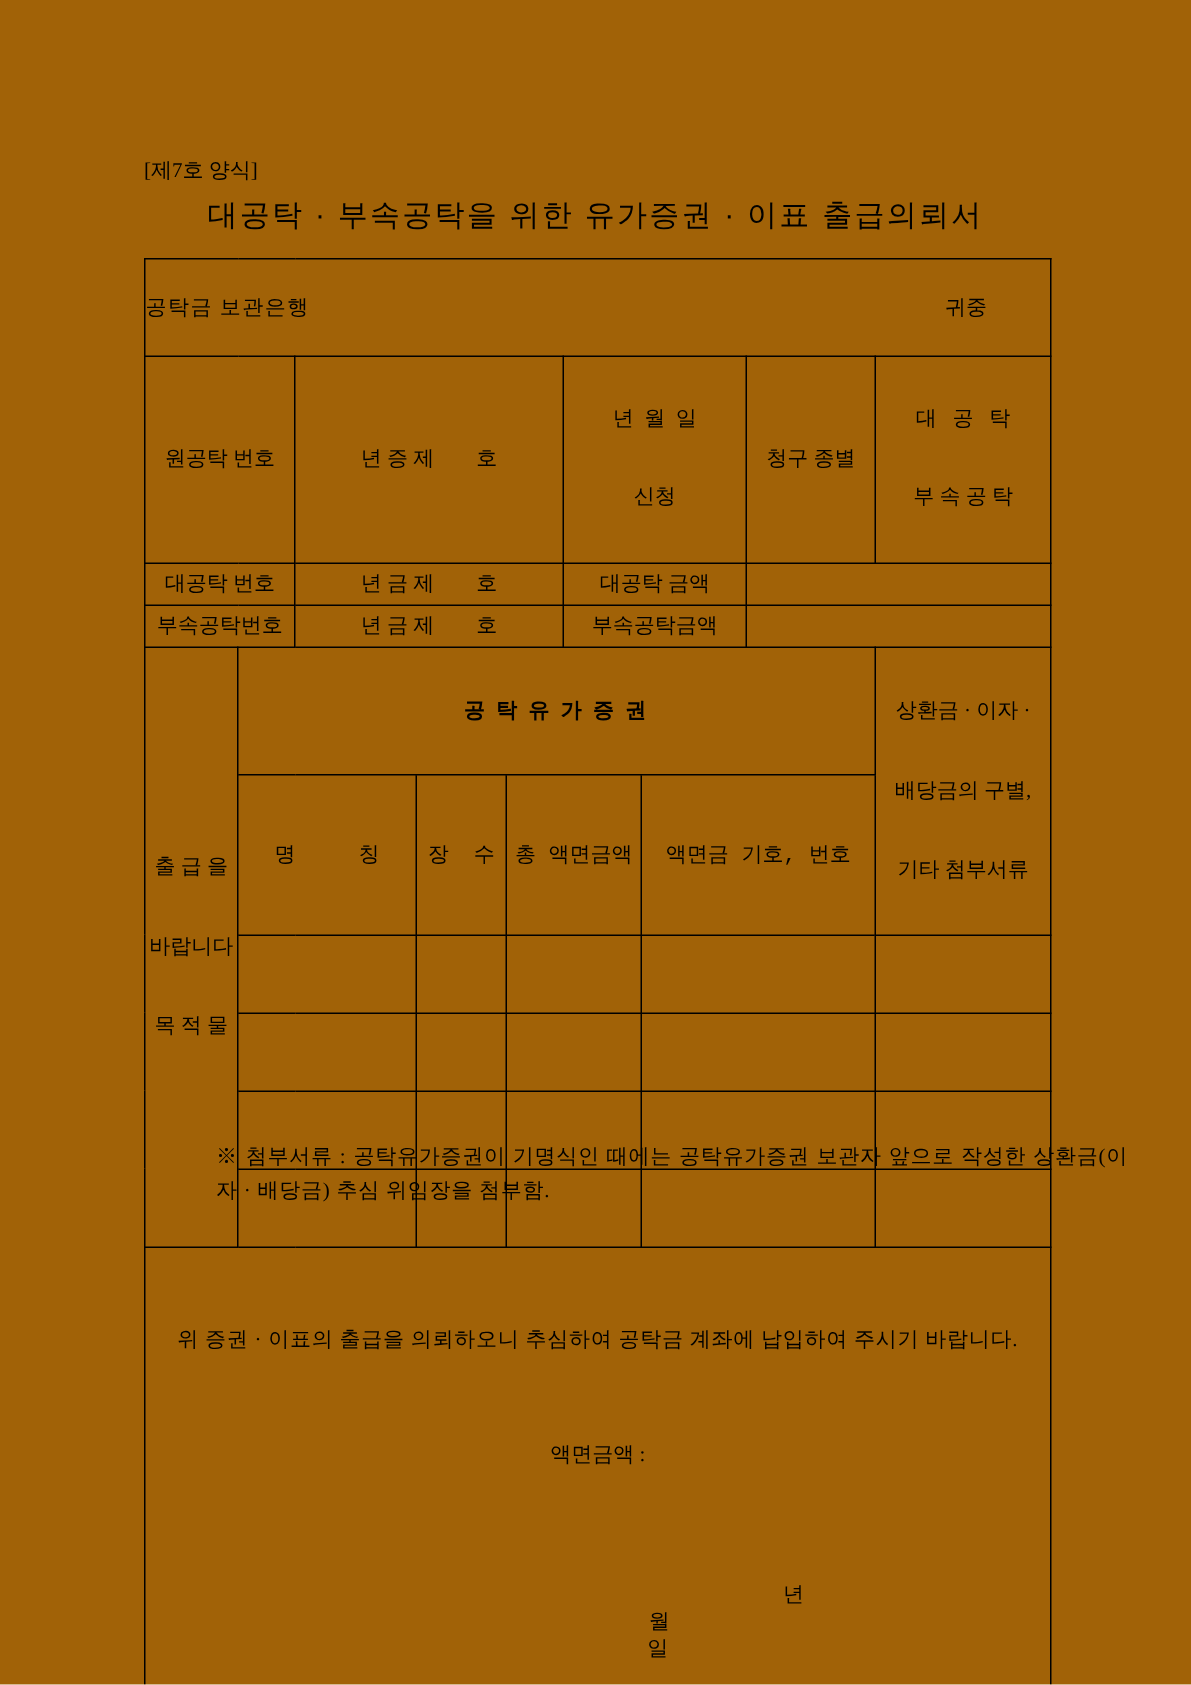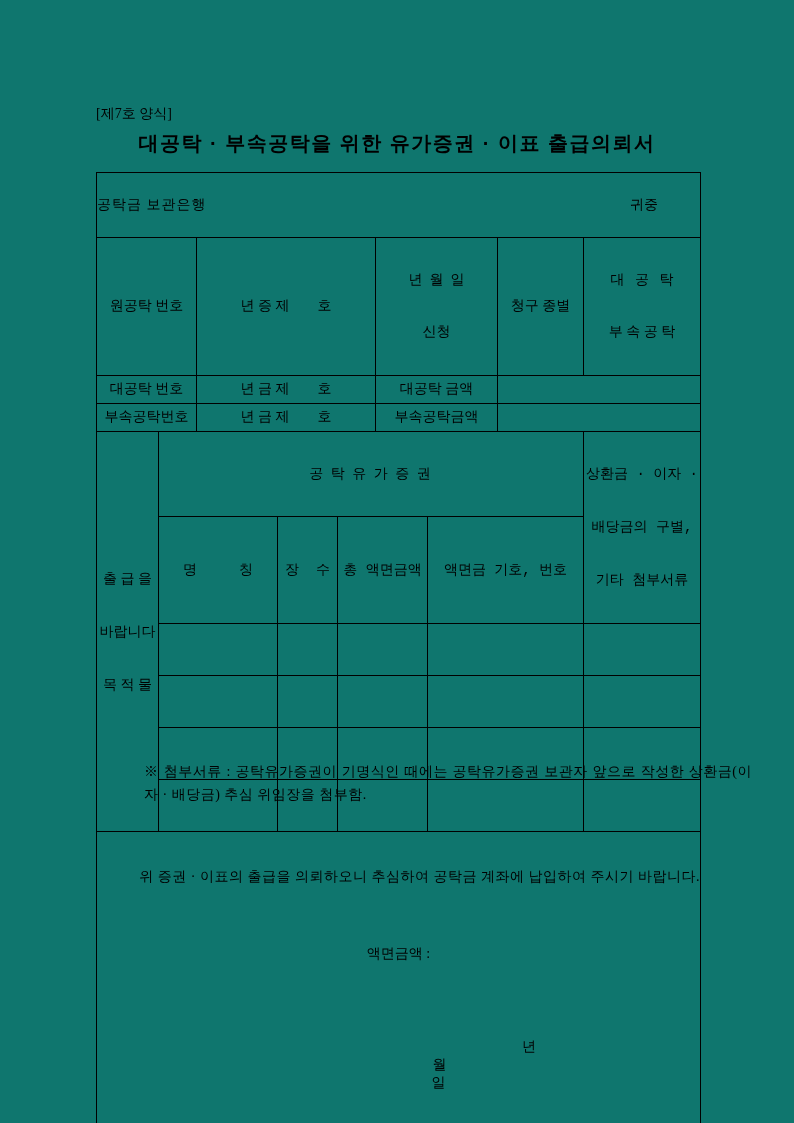--- a/index.html
+++ b/index.html
@@ -6,37 +6,37 @@
     margin: 0;
     padding: 0;
     background: #ffffff;
     color: #000000;
     font-family: "Liberation Serif", "DejaVu Serif", serif;
   }
   .page {
     position: relative;
     width: 794px;
     height: 1123px;
-    background: #0f766e;
+    background: #a16207;
     overflow: hidden;
   }
   .form-label {
     position: absolute;
     left: 96px;
     top: 105px;
     font-size: 14px;
     white-space: pre;
   }
   .title {
     position: absolute;
     left: 0;
     top: 130px;
     width: 794px;
     text-align: center;
-    font-weight: bold;
+    font-weight: normal;
     font-size: 20px;
     letter-spacing: 1.5px;
     font-family: "Liberation Sans", "DejaVu Sans", sans-serif;
     white-space: pre;
   }
   table.form-table {
     position: absolute;
     left: 96px;
     top: 172px;
     width: 604px;
@@ -76,33 +76,32 @@
   tr.data-row td { height: 51px; }
   .two-line div { line-height: 1.45; }
   td.side-cell {
     text-align: left;
     padding-left: 4px;
     font-size: 14px;
   }
   td.side-cell div { line-height: 1.5; }
   td.right-header {
     font-size: 13px;
-    font-family: Liberation Mono, monospace;
   }
   td.right-header div { line-height: 1.5; }
-  td.group-header { letter-spacing: 2px; }
+  td.group-header { letter-spacing: 2px; font-weight: bold; }
   
   td.closing-cell {
     height: 160px;
     text-align: left;
     vertical-align: top;
     padding: 12px 14px 0 14px;
     font-size: 14px;
   }
-  .request-line { margin-top: 4px; letter-spacing: 0.5px; text-align: right; }
+  .request-line { margin-top: 20px; letter-spacing: 0.5px; }
   .attach-line { margin-top: 27px; }
   .date-line { margin-top: 27px; }
   .date-line span { display: inline-block; }
   .date-y { margin-left: 226px; }
   .date-m { margin-left: 47px; }
   .date-d { margin-left: 45px; }
   .footnote {
     position: absolute;
     left: 96px;
     top: 760px;

